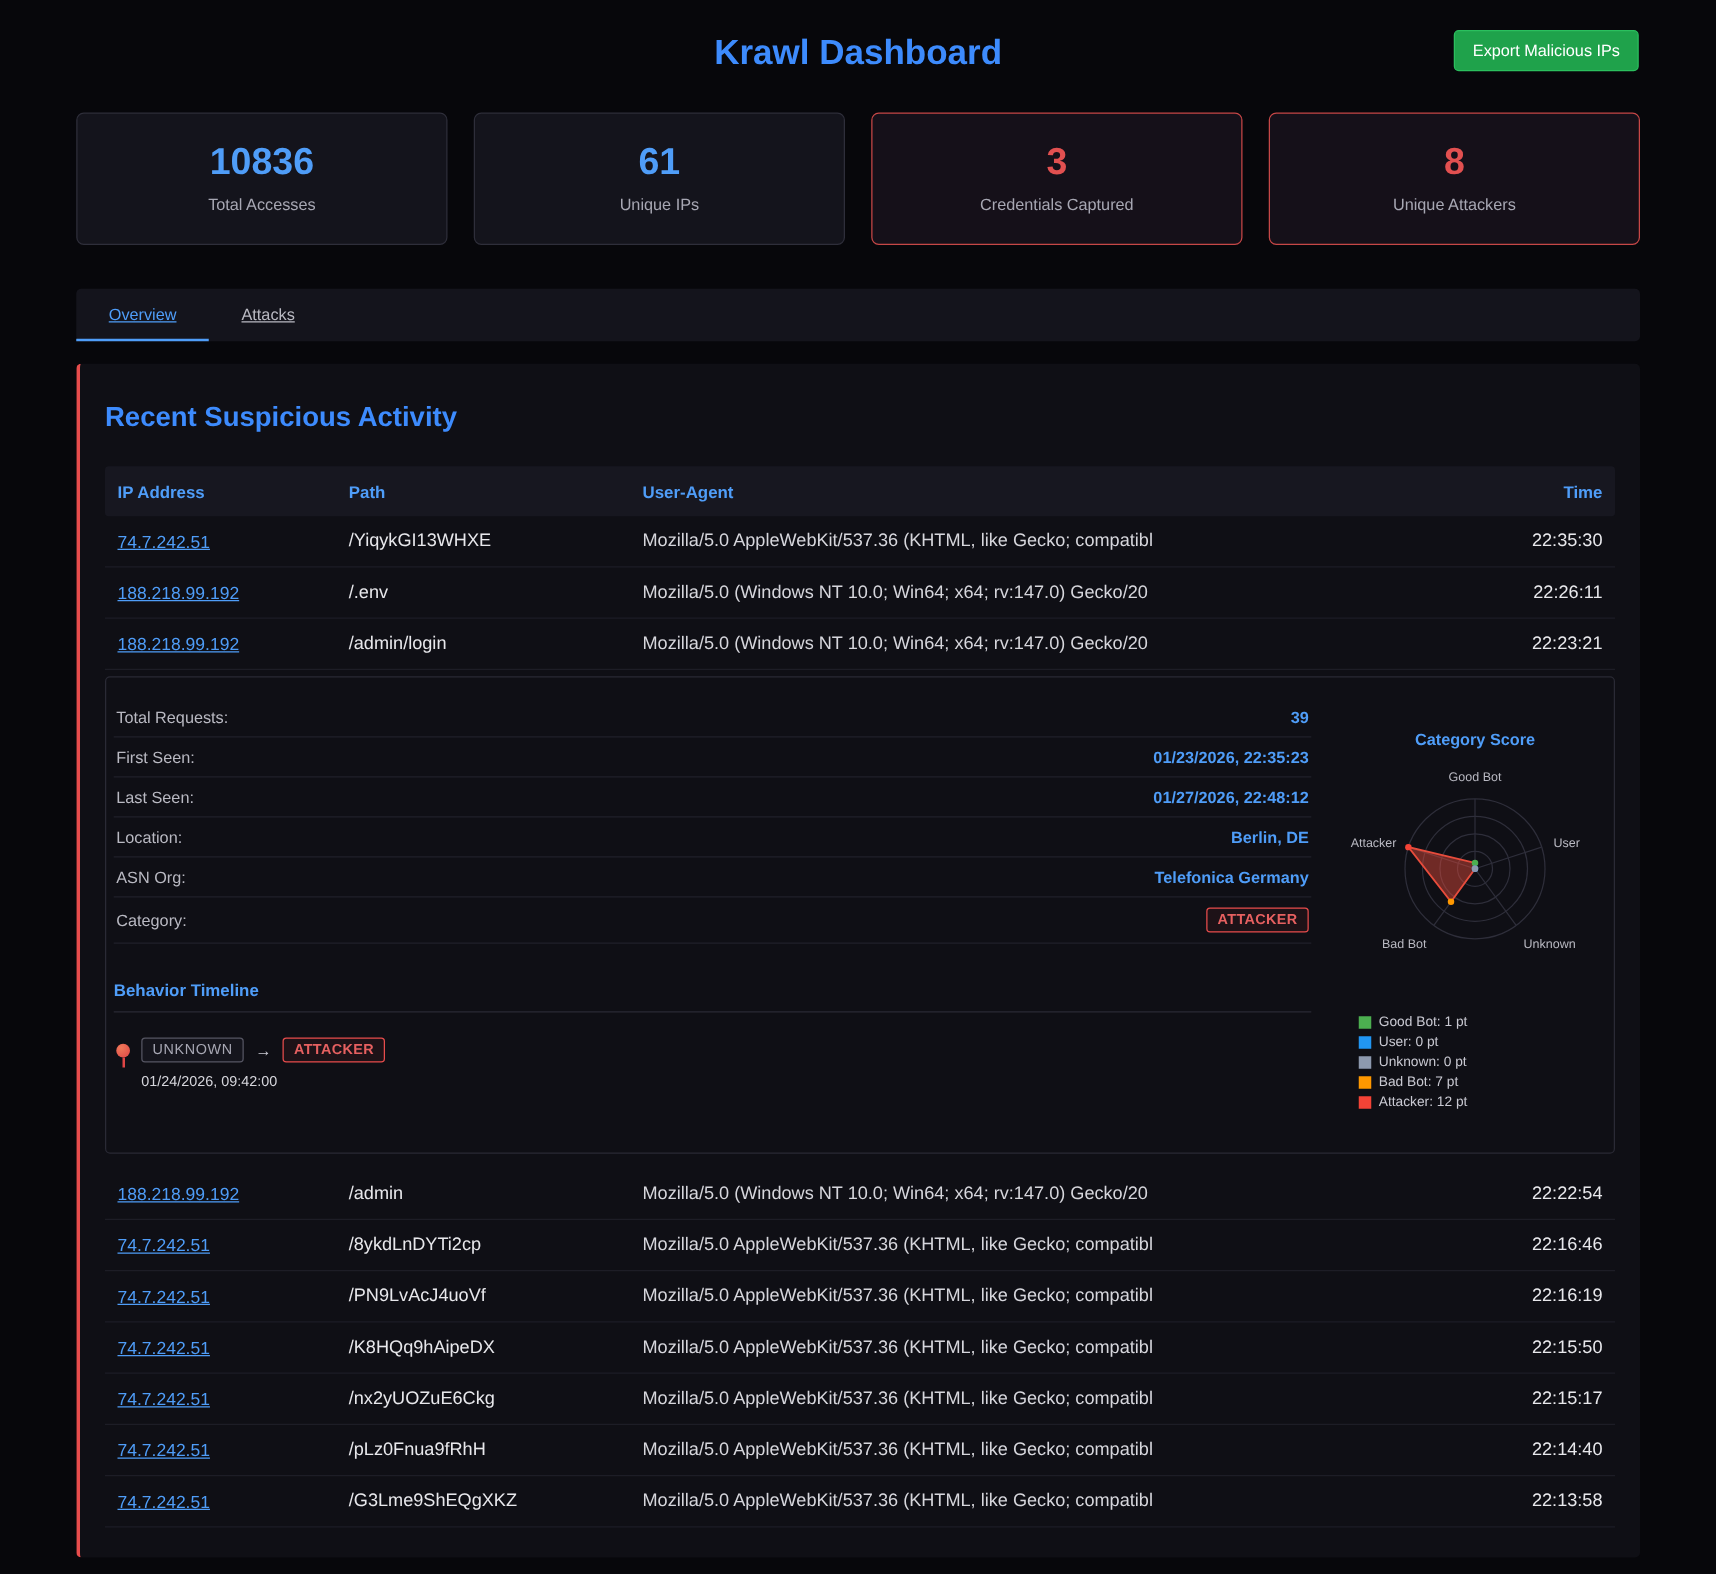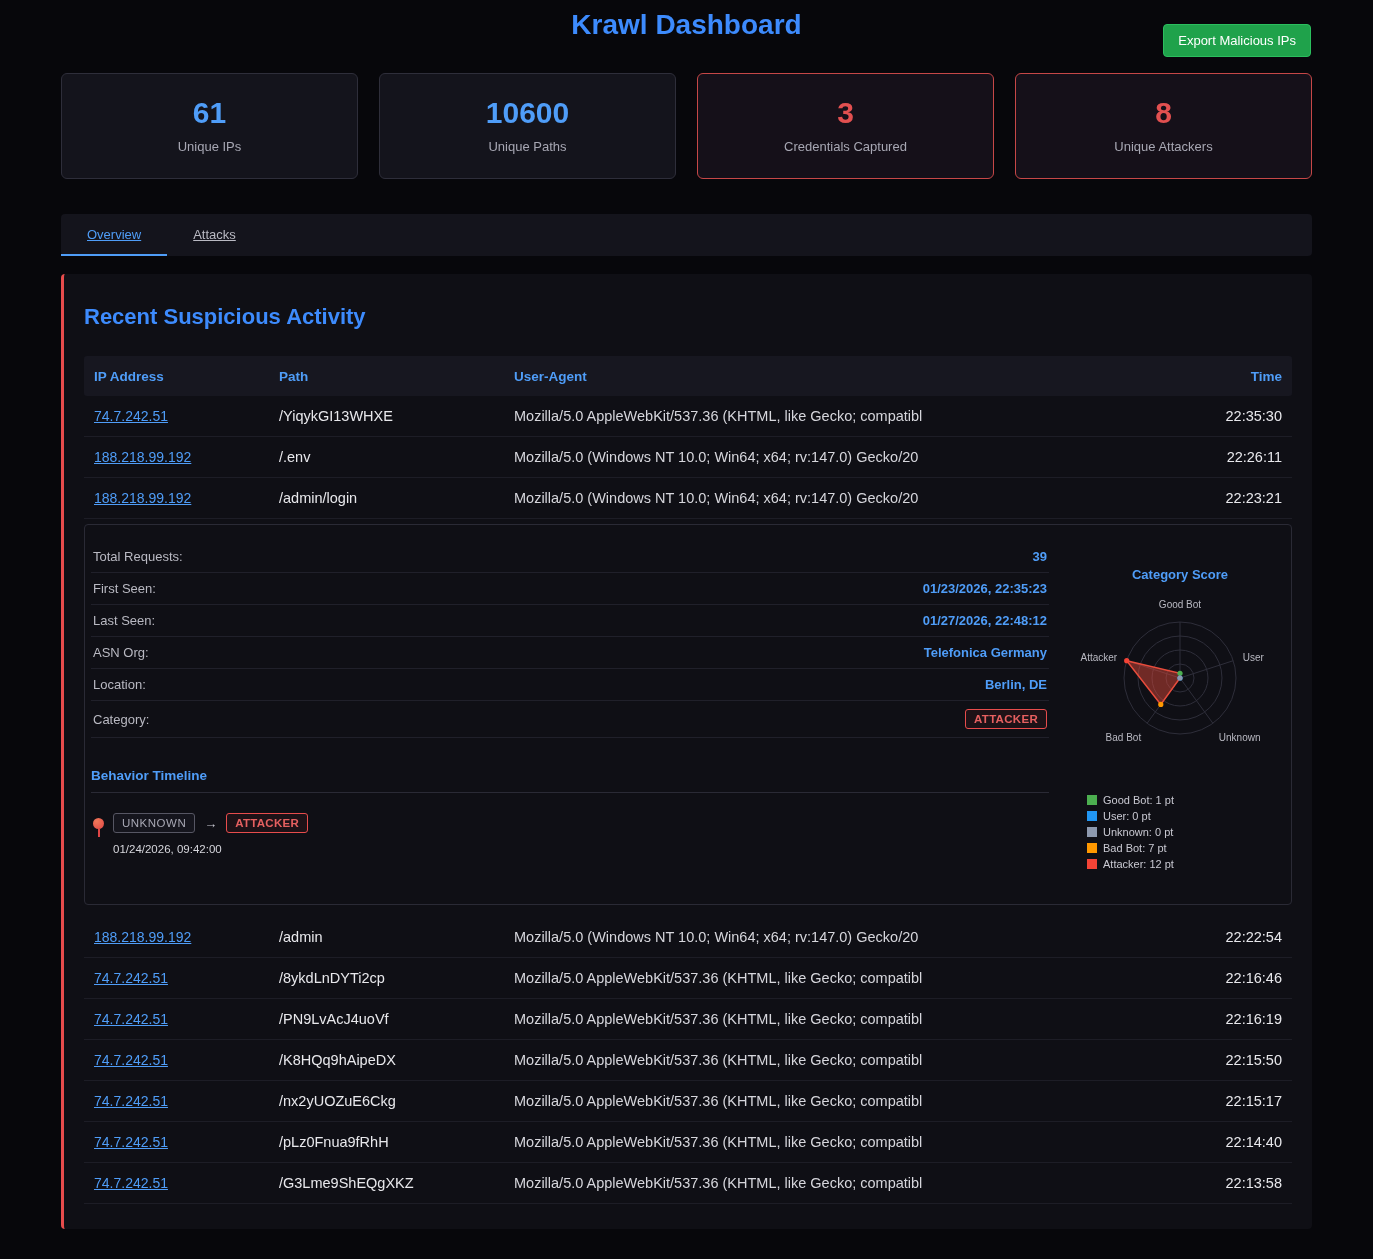--- a/index.html
+++ b/index.html
@@ -5,21 +5,21 @@
   * { box-sizing: border-box; margin: 0; padding: 0; }
   html,body { width:1373px; height:1259px; overflow:hidden; }
   body {
     background:#07070b;
     color:#e0e0e6;
     font-family:"Liberation Sans", sans-serif;
   }
   .container { width:1373px; padding:0 61px; }
 
   
-  .header { position:relative; padding-top:9px; text-align:center; }
+  .header { position:relative; padding-top:26px; text-align:center; }
   .header h1 { color:#3d8bfd; font-size:28px; font-weight:bold; }
   .export-btn {
     position:absolute; right:1px; top:24px;
     background:#1fa24b; border:1px solid #2bbf5e; color:#fff;
     font-size:13px; padding:8px 14px; border-radius:4px; cursor:pointer;
     font-family:"Liberation Sans", sans-serif;
   }
 
   
   .stats-row { display:flex; gap:21px; margin-top:32px; }
@@ -125,26 +125,26 @@
 
 <div class="container">
 
   <div class="header">
     <h1>Krawl Dashboard</h1>
     <button class="export-btn">Export Malicious IPs</button>
   </div>
 
   <div class="stats-row" id="stats-row">
       <div class="stat-card">
+        <div class="value">10836</div>
+    <div class="label">Total Accesses</div>
+      </div>
+      <div class="stat-card">
         <div class="value">61</div>
     <div class="label">Unique IPs</div>
-      </div>
-      <div class="stat-card">
-        <div class="value">10600</div>
-    <div class="label">Unique Paths</div>
       </div>
       <div class="stat-card alert">
         <div class="value">3</div>
     <div class="label">Credentials Captured</div>
       </div>
       <div class="stat-card alert">
         <div class="value">8</div>
     <div class="label">Unique Attackers</div>
       </div>
     </div>
@@ -194,26 +194,26 @@
             </div>
             <div class="info-row">
               <span class="ilabel">First Seen:</span>
      <span class="ivalue">01/23/2026, 22:35:23</span>
             </div>
             <div class="info-row">
               <span class="ilabel">Last Seen:</span>
      <span class="ivalue">01/27/2026, 22:48:12</span>
             </div>
             <div class="info-row">
+              <span class="ilabel">Location:</span>
+     <span class="ivalue">Berlin, DE</span>
+            </div>
+            <div class="info-row">
               <span class="ilabel">ASN Org:</span>
      <span class="ivalue">Telefonica Germany</span>
-            </div>
-            <div class="info-row">
-              <span class="ilabel">Location:</span>
-     <span class="ivalue">Berlin, DE</span>
             </div>
           </div>
         <div class="info-row">
           <span class="ilabel">Category:</span>
           <span class="badge-red">ATTACKER</span>
         </div>
 
         <div class="sub-sections">
           <div class="sub-col wide">
             <div class="sub-title">Behavior Timeline</div>

